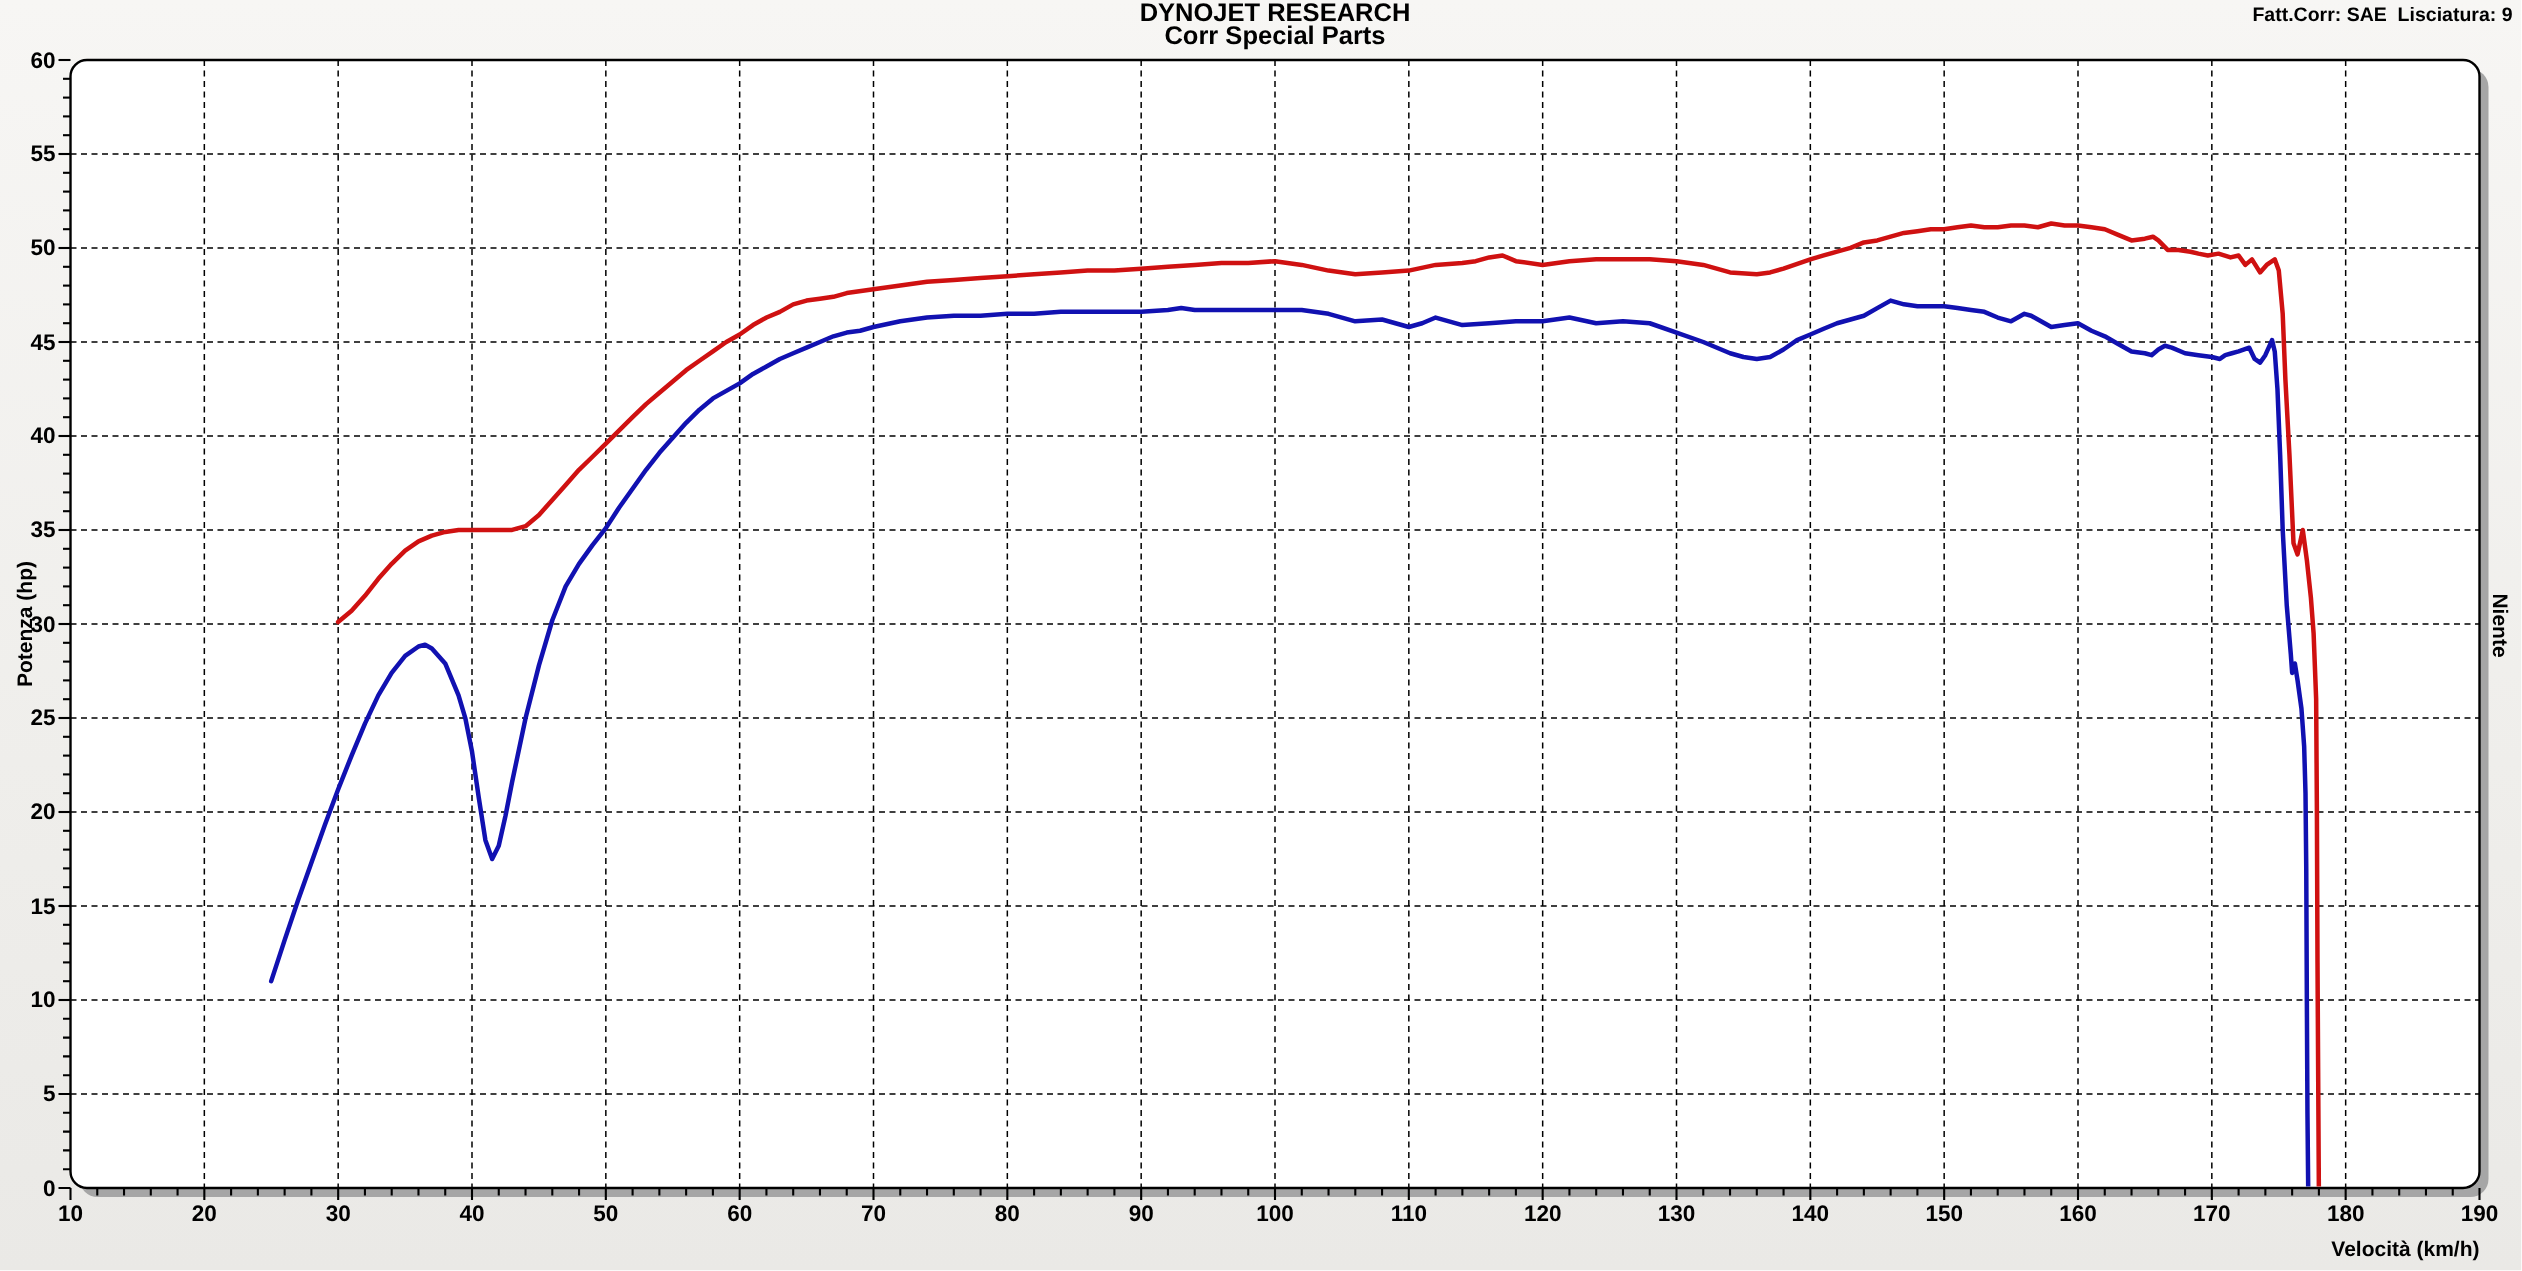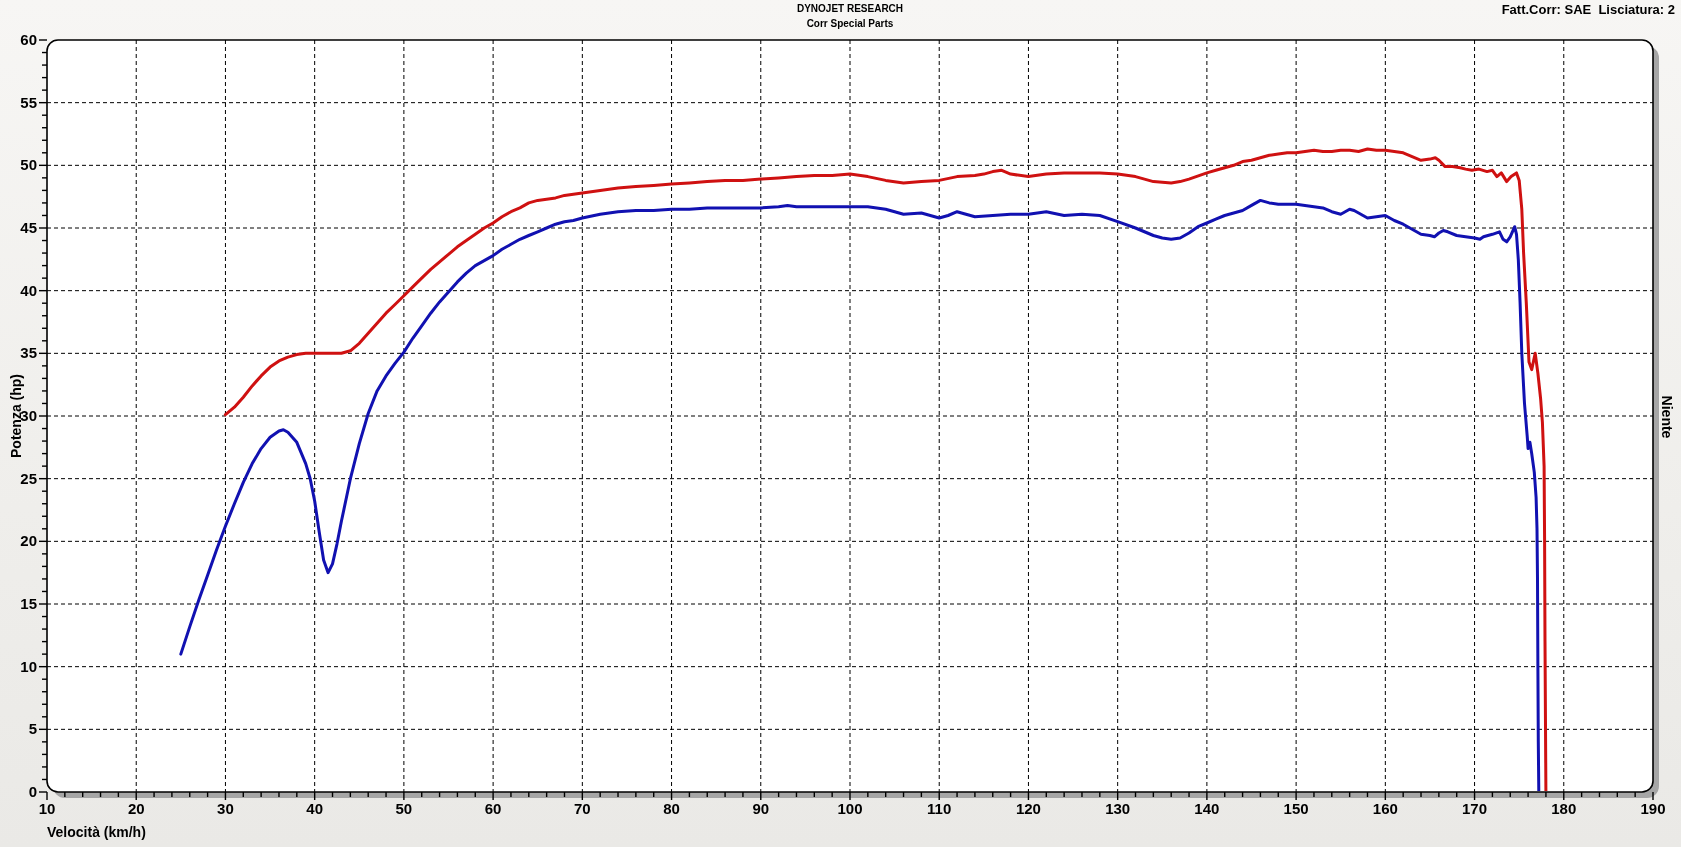--- a/index.html
+++ b/index.html
@@ -6,47 +6,47 @@
   .page{
     position:relative;
     width:1681px;height:847px;
     background:linear-gradient(180deg,#f7f6f4 0%,#efeeeb 60%,#eae9e6 100%);
     font-family:"Liberation Sans",sans-serif;
     color:#000;
     overflow:hidden;
   }
   .hdr-center{
     position:absolute;left:47px;top:1px;width:1606px;
-    text-align:center;font-weight:bold;font-size:10px;line-height:15px;
+    text-align:center;font-weight:bold;font-size:17px;line-height:15px;
   }
   .hdr-right{
     position:absolute;right:6px;top:2px;
     font-weight:bold;font-size:13px;white-space:pre;
   }
   #plot-svg{position:absolute;left:0;top:0;}
   #plot-svg text{
     font-family:"Liberation Sans",sans-serif;
     font-weight:bold;fill:#000;
   }
   .axis-label{position:absolute;font-weight:bold;font-size:14px;white-space:pre;}
-  .xlabel{left:47px;top:824px;width:1606px;text-align:left;}
+  .xlabel{left:47px;top:824px;width:1606px;text-align:right;}
   .ylabel{left:16px;top:416px;transform:translate(-50%,-50%) rotate(-90deg);}
   .rlabel{left:1667px;top:417px;transform:translate(-50%,-50%) rotate(90deg);}
 </style>
 </head>
 <body>
 
 <div class="page">
 
   <div class="hdr-center">
     <div>DYNOJET RESEARCH</div>
     <div>Corr Special Parts</div>
   </div>
 
-  <div class="hdr-right">Fatt.Corr: SAE  Lisciatura: 2</div>
+  <div class="hdr-right">Fatt.Corr: SAE  Lisciatura: 9</div>
 
   <svg id="plot-svg" width="1681" height="847">
       <rect x="53" y="46" width="1606" height="752" rx="12" fill="#a6a6a6"></rect>
       <rect x="47" y="40" width="1606" height="752" rx="11" fill="#ffffff" stroke="#000" stroke-width="1.6"></rect>
       <g stroke="#000" stroke-width="1" stroke-dasharray="4 3">
         <line x1="136.22222222222223" y1="40" x2="136.22222222222223" y2="792"></line>
         <line x1="225.44444444444446" y1="40" x2="225.44444444444446" y2="792"></line>
         <line x1="314.6666666666667" y1="40" x2="314.6666666666667" y2="792"></line>
         <line x1="403.8888888888889" y1="40" x2="403.8888888888889" y2="792"></line>
         <line x1="493.1111111111111" y1="40" x2="493.1111111111111" y2="792"></line>

